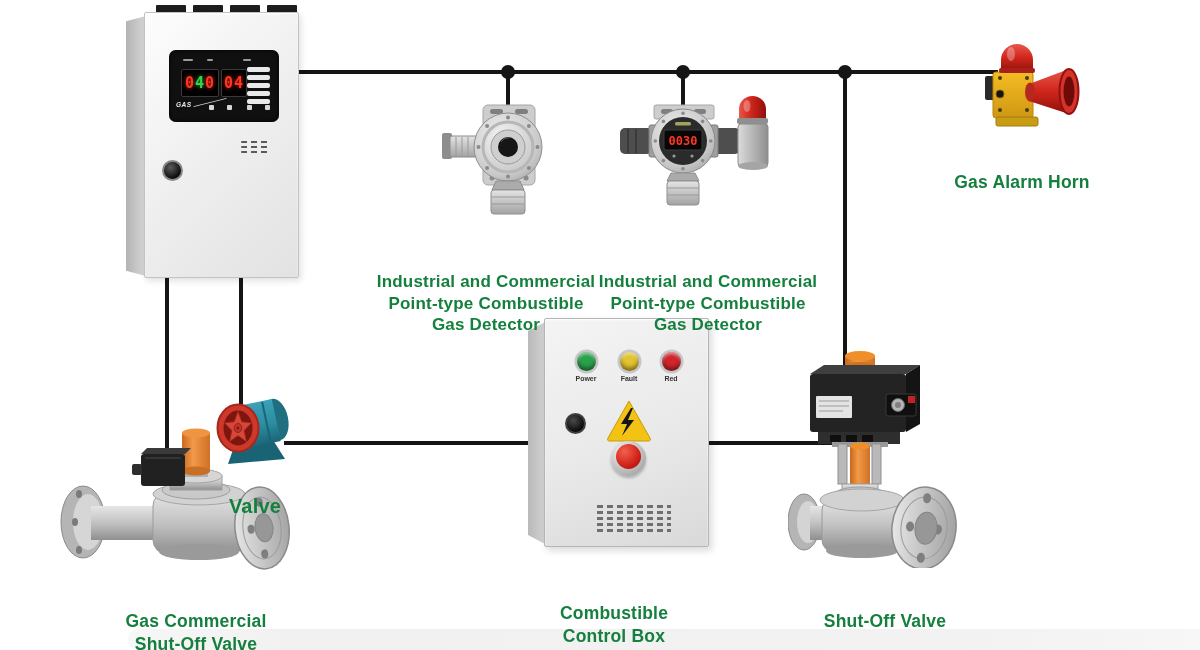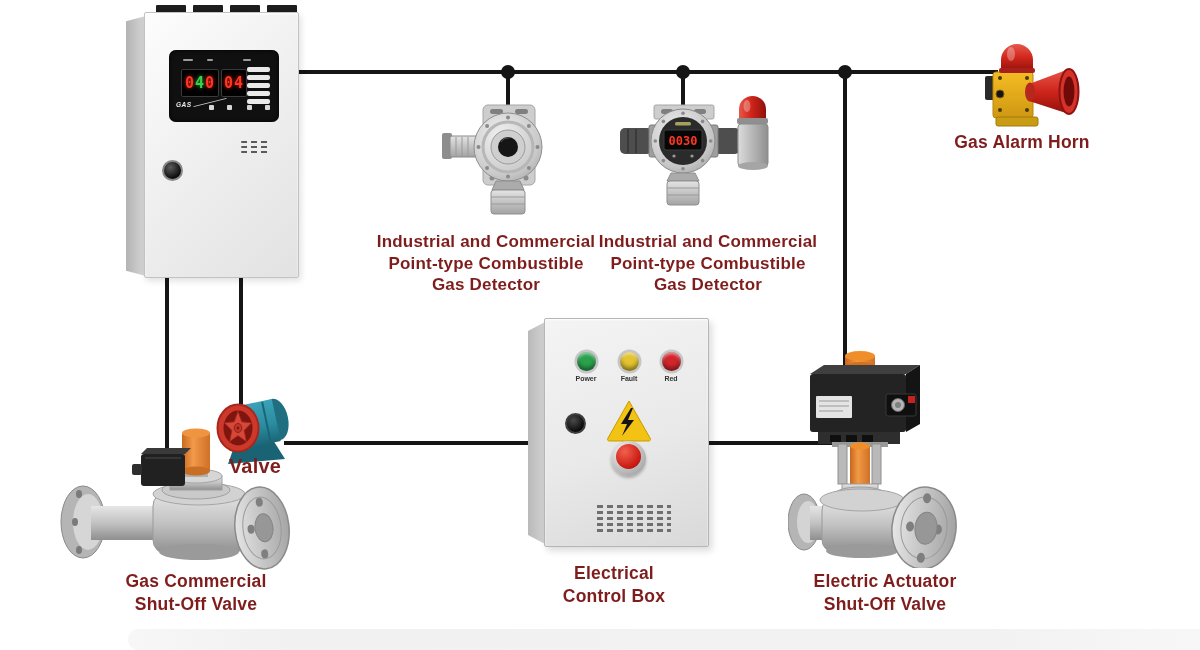--- a/index.html
+++ b/index.html
@@ -2,22 +2,22 @@
 <html><head>
 <meta charset="utf-8">
 <style>
   html,body{margin:0;padding:0;background:#fff;}
   #canvas{position:relative;width:1200px;height:650px;background:#ffffff;overflow:hidden;
           font-family:"Liberation Sans", sans-serif;}
   
   .wire{position:absolute;background:#151515;z-index:1;}
   .dot{position:absolute;width:14px;height:14px;border-radius:50%;background:#151515;z-index:1;}
   
-  .lbl{position:absolute;transform:translateX(-50%);text-align:center;color:#7f1d1d;
-       font-weight:600;letter-spacing:.2px;z-index:4;white-space:nowrap;}
+  .lbl{position:absolute;transform:translateX(-50%);text-align:center;color:#15803d;
+       font-weight:600;letter-spacing:.2px;z-index:4;white-space:nowrap;margin-top:40px;}
   .lbl-md{font-size:17px;line-height:21.5px;}
   .lbl-lg{font-size:17.5px;line-height:23px;}
   .lbl-blower{font-size:20px;line-height:22px;}
   
   .panel{position:absolute;left:124px;top:4px;width:176px;height:272px;z-index:3;}
   .panel-vent{position:absolute;top:1px;height:8px;width:30px;background:#1d1d1d;border-radius:1px;}
   .panel-side{position:absolute;left:2px;top:12px;width:20px;height:260px;
               background:linear-gradient(90deg,#b3b3b3,#d8d8d8);
               clip-path:polygon(0 2%,100% 0,100% 100%,0 98%);}
   .panel-front{position:absolute;left:20px;top:8px;width:153px;height:264px;
@@ -436,21 +436,20 @@
     <div>Point-type Combustible</div>
     <div>Gas Detector</div>
   </div>
   <div class="lbl lbl-lg" style="left:1022px;top:131px;">Gas Alarm Horn</div>
   <div class="lbl lbl-blower" style="left:255px;top:455px;">Valve</div>
   <div class="lbl lbl-lg" style="left:196px;top:570px;">
     <div>Gas Commercial</div>
     <div>Shut-Off Valve</div>
   </div>
   <div class="lbl lbl-lg" style="left:614px;top:562px;">
-    <div>Electrical</div>
+    <div>Combustible</div>
     <div>Control Box</div>
   </div>
   <div class="lbl lbl-lg" style="left:885px;top:570px;">
-    <div>Electric Actuator</div>
     <div>Shut-Off Valve</div>
   </div>
 
 </div>
 
 </body></html>

